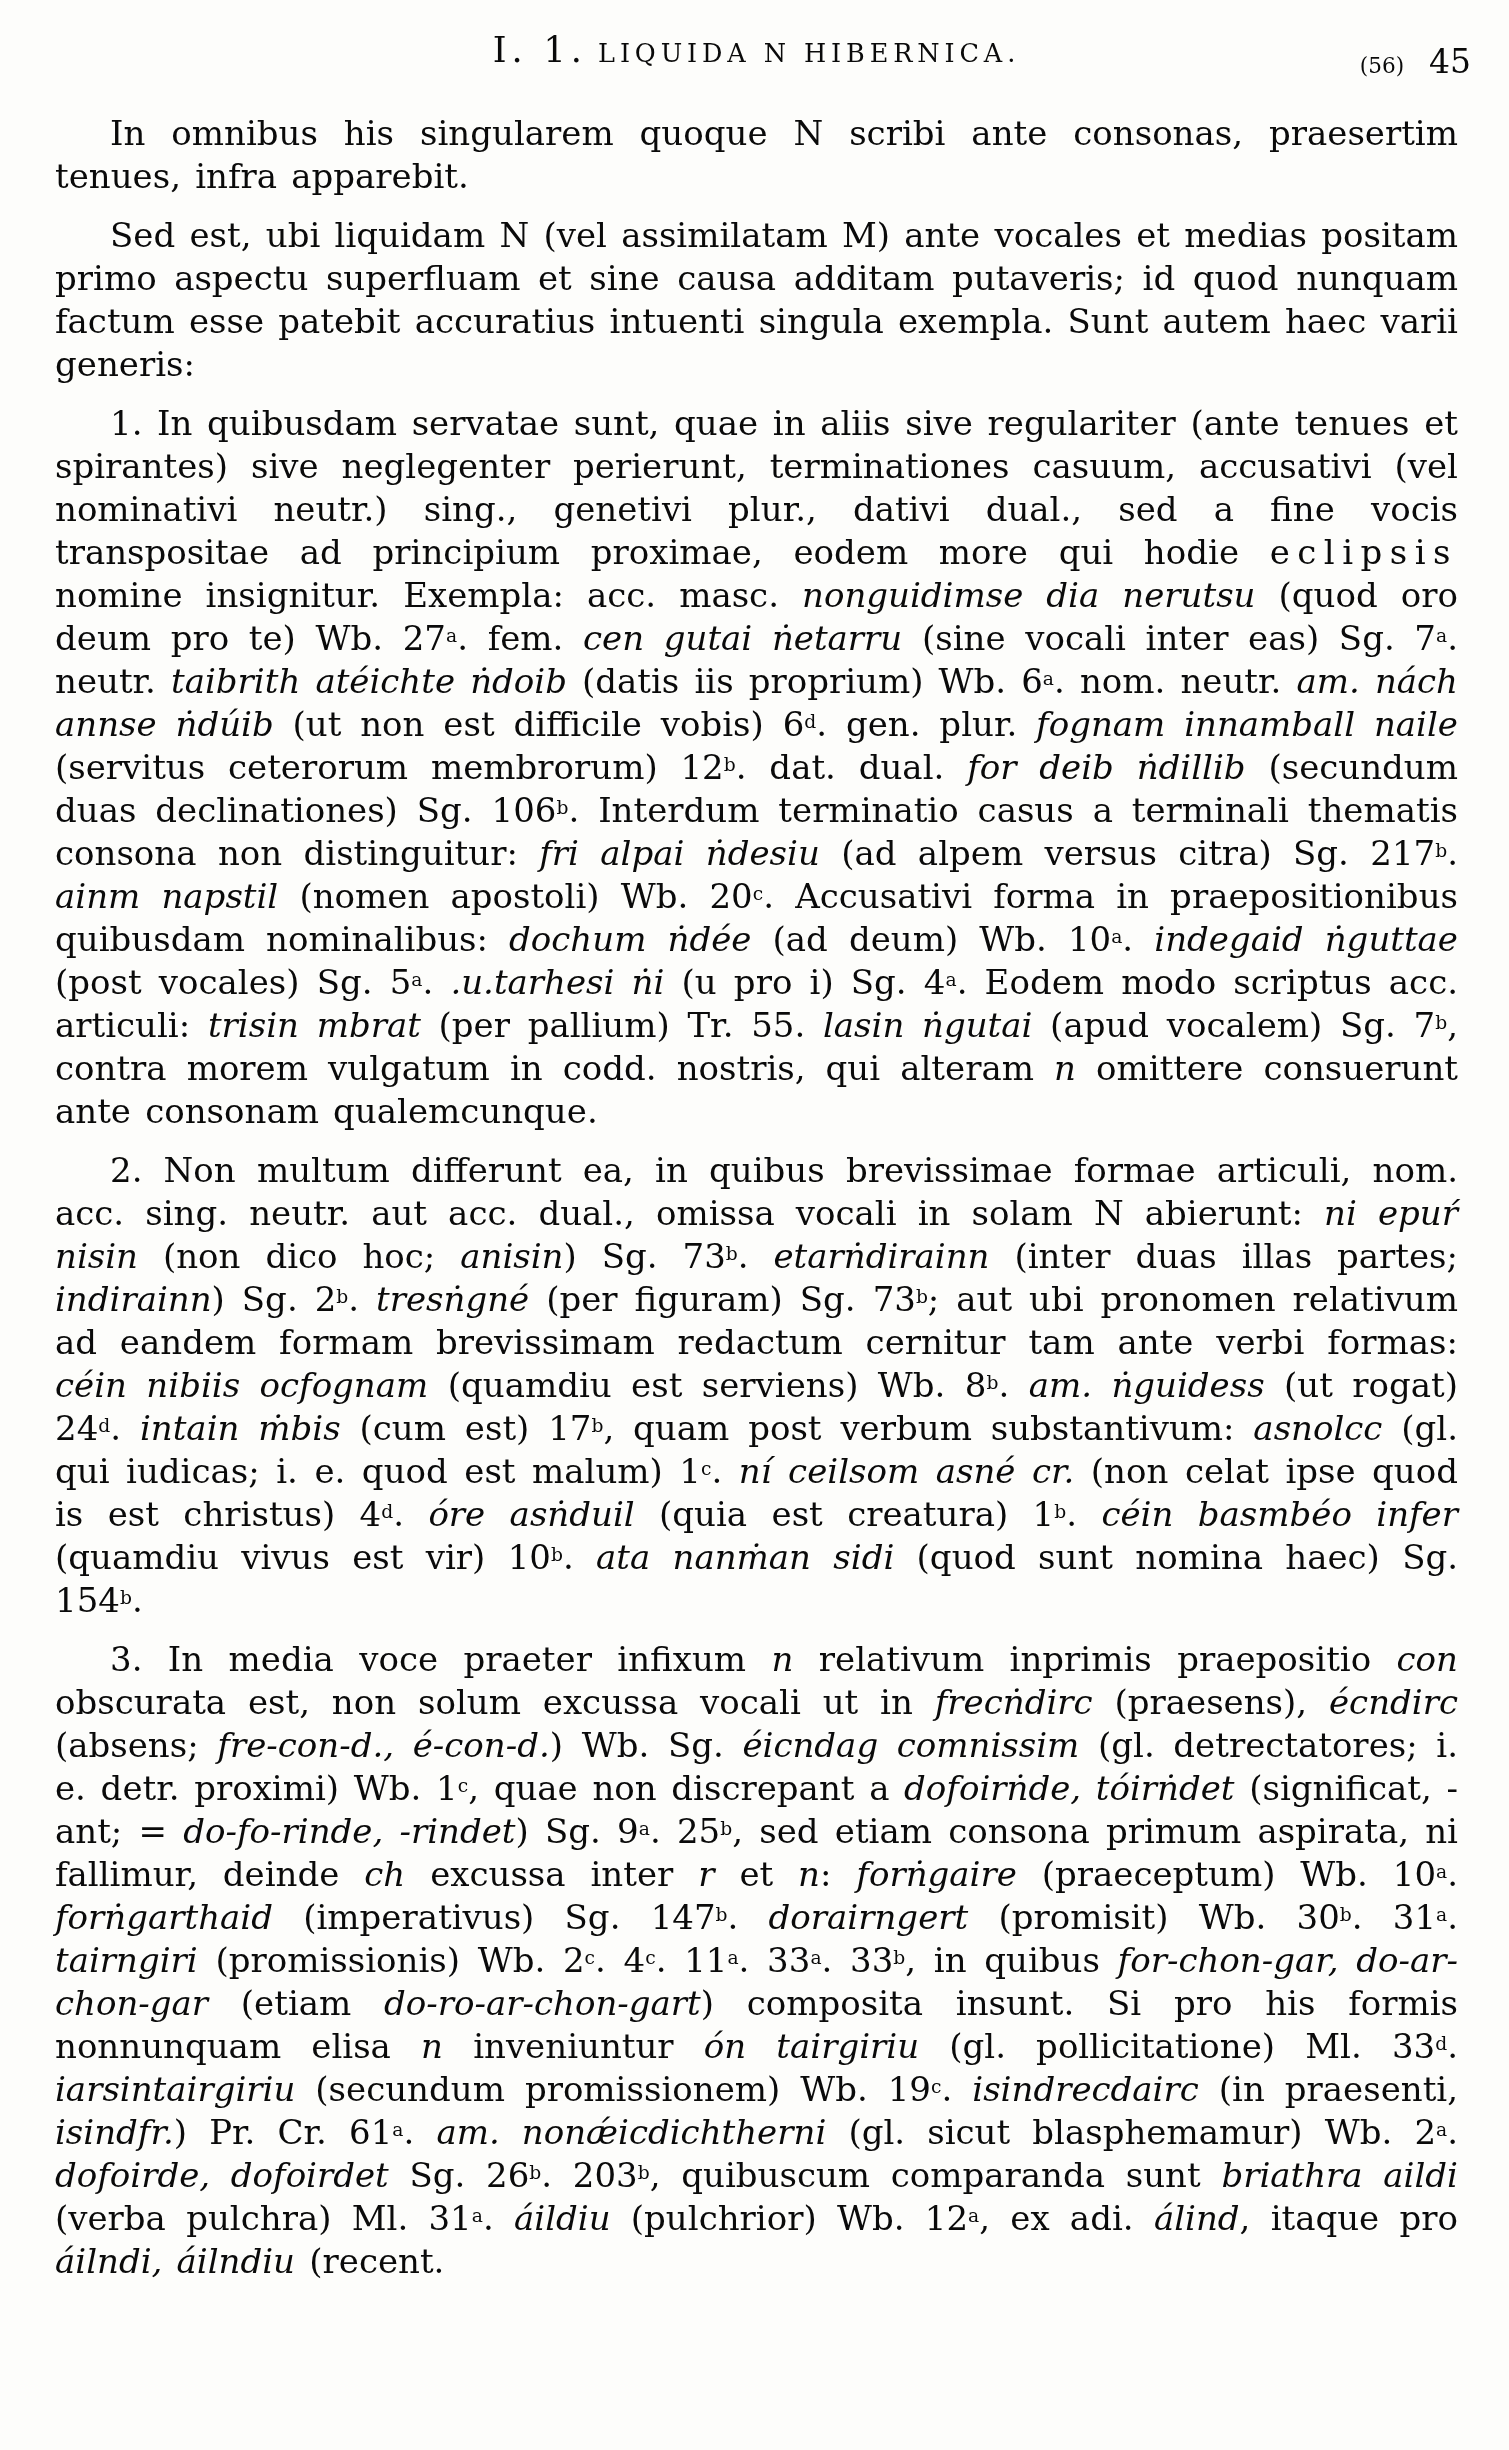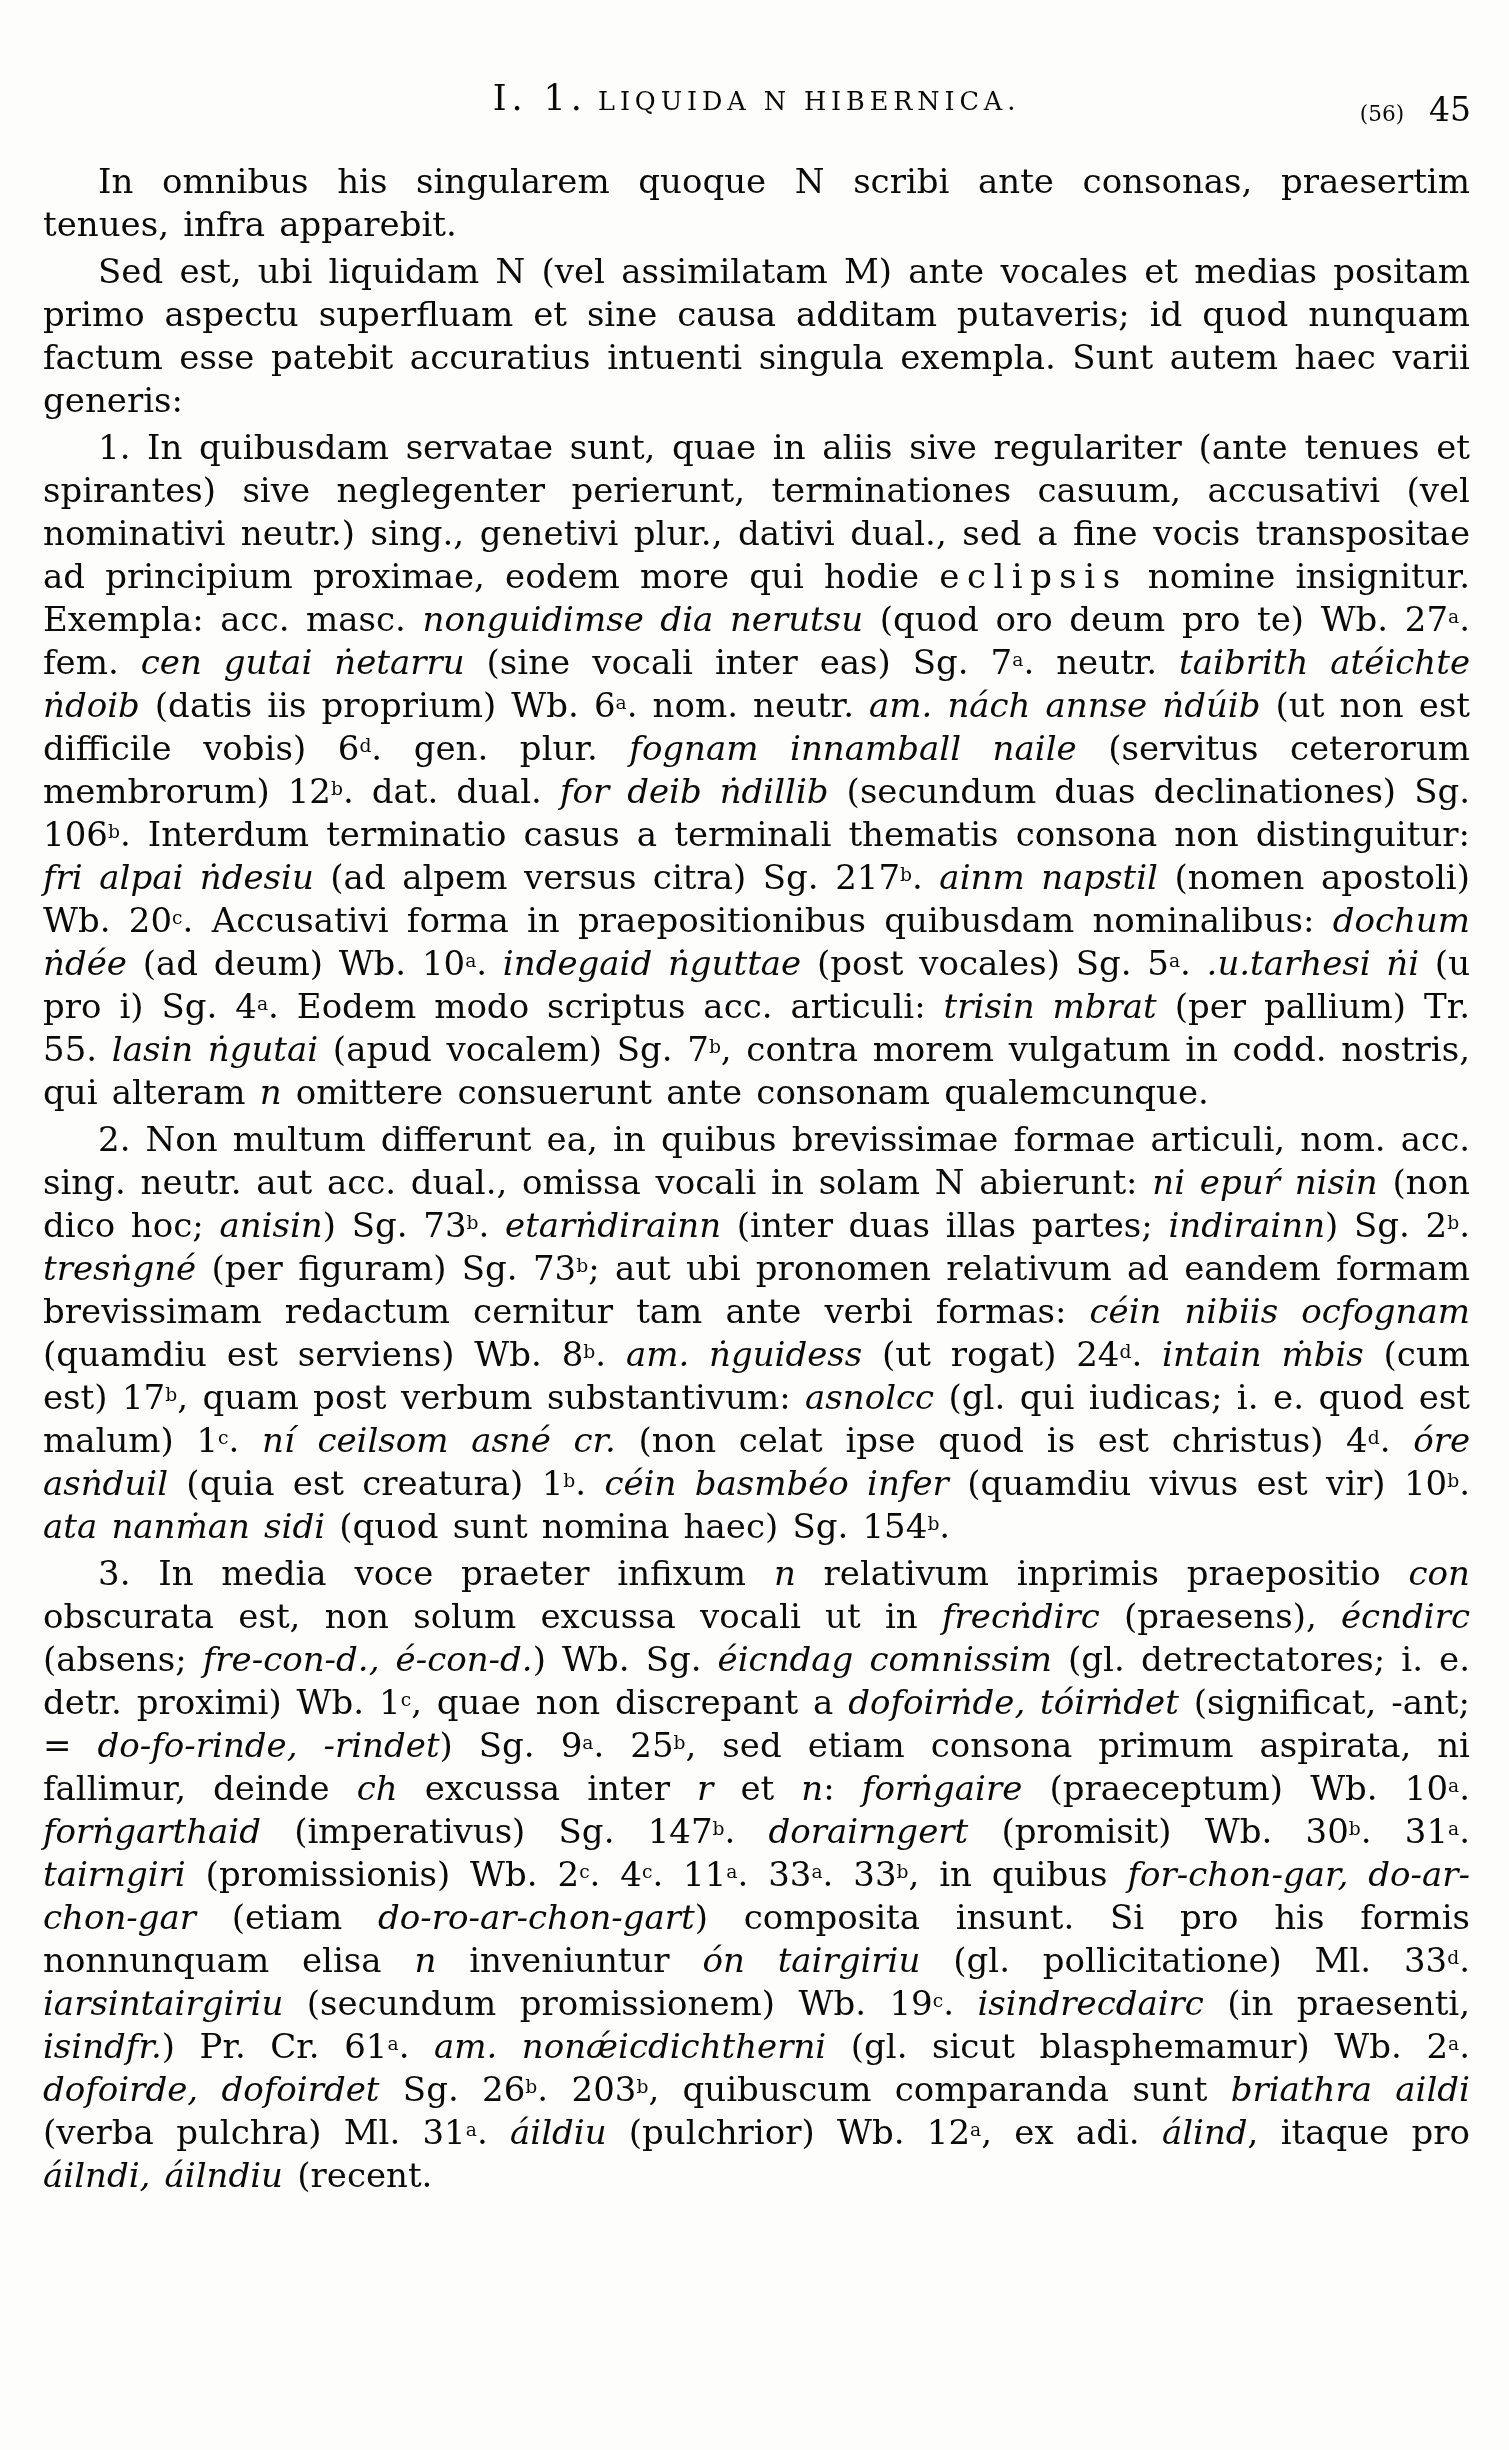--- a/index.html
+++ b/index.html
@@ -17,21 +17,20 @@
   .sheet {
     box-sizing: border-box;
     width: 1509px;
     height: 2455px;
     padding: 30px 35px 0 39px;
   }
   .running-head {
     position: relative;
     height: 59px;
     margin-bottom: 22.5px;
-    margin-top: 48px;
   }
   .head-center {
     position: absolute;
     left: 0;
     right: 0;
     top: 0;
     text-align: center;
     white-space: nowrap;
   }
   .section-no {
@@ -50,21 +49,21 @@
     white-space: nowrap;
   }
   .sheet-no {
     font-size: 21.6px;
     margin-right: 22.5px;
   }
   .page-no {
     font-size: 33px;
   }
   .page-body p {
-    margin: 4px;
+    margin: 16px;
     font-size: 34px;
     line-height: 43px;
     text-align: justify;
     text-indent: 55px;
     word-spacing: 3.4px;
   }
   .page-body i {
     font-style: italic;
   }
   .page-body sup {

